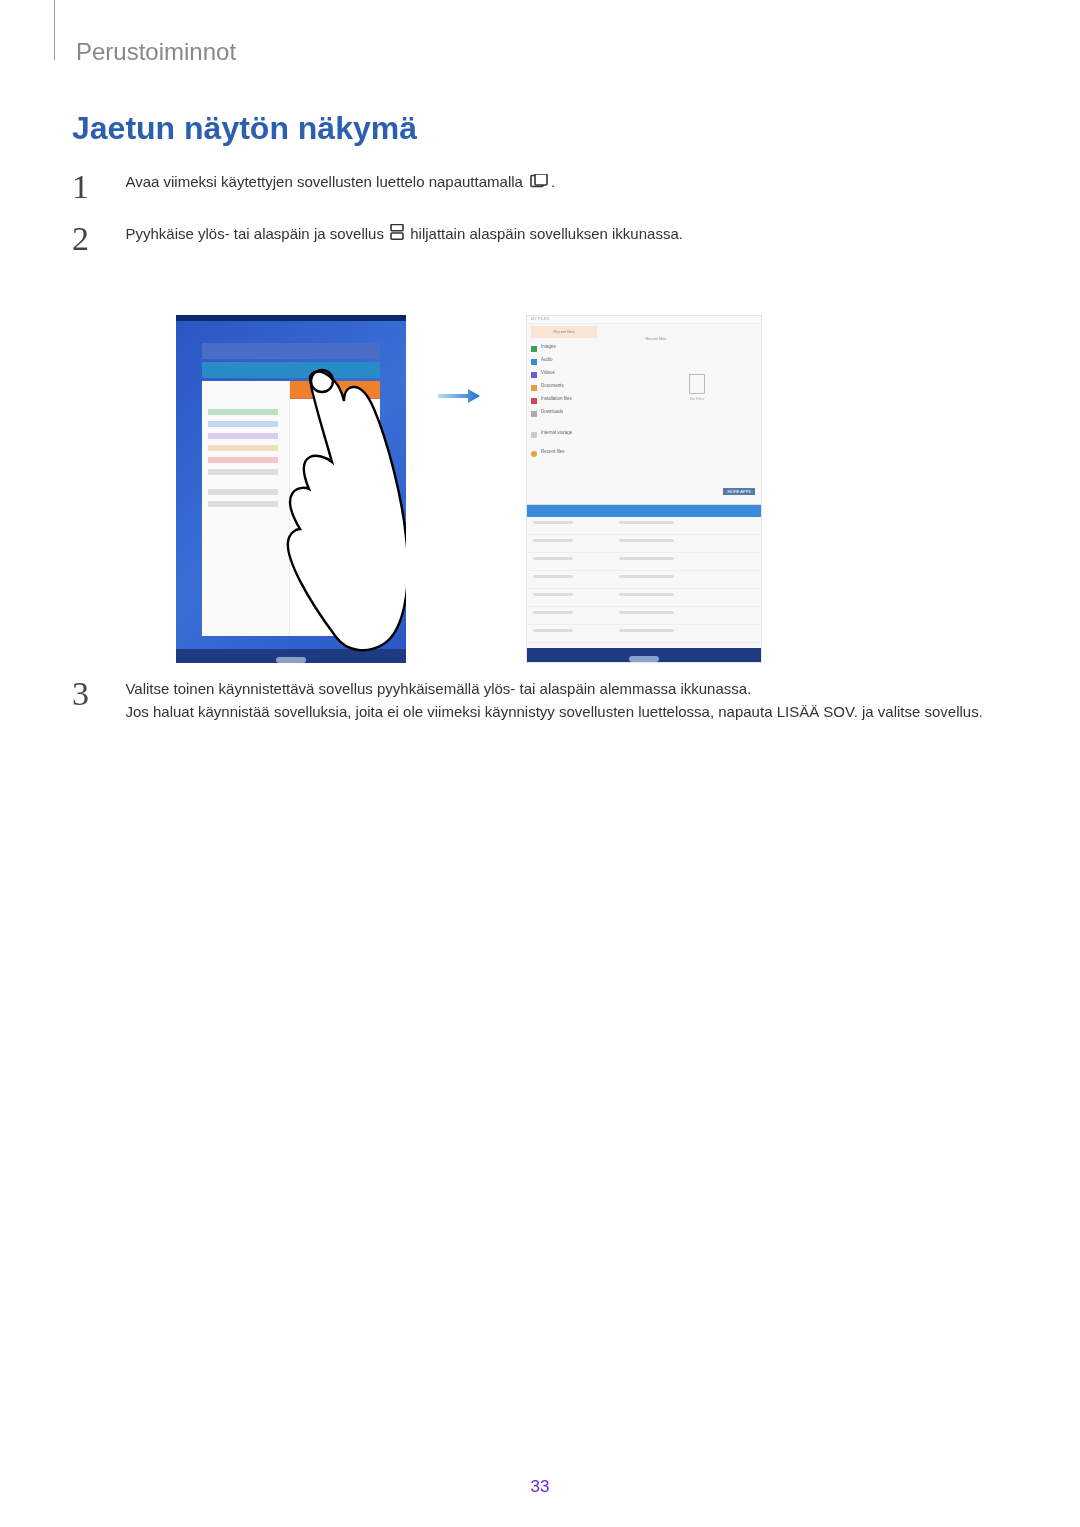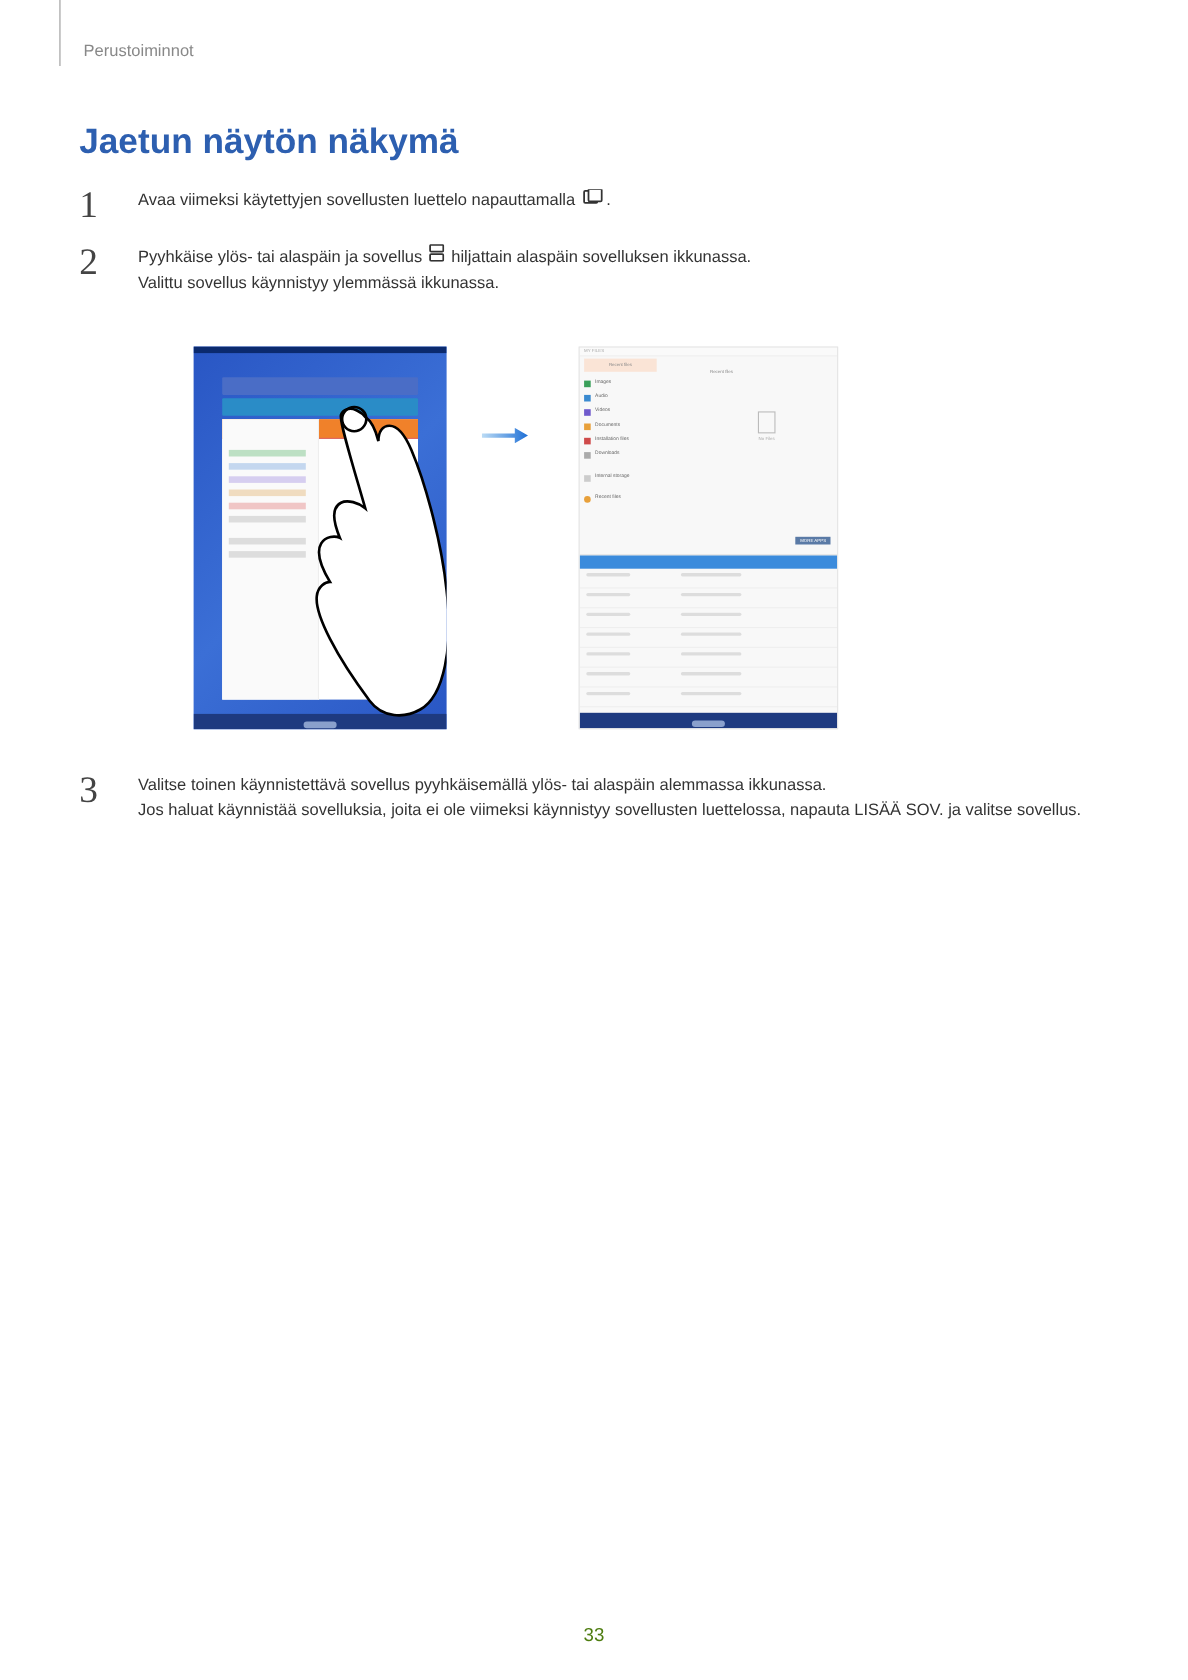--- a/index.html
+++ b/index.html
@@ -16,21 +16,21 @@
     left: 54px;
     top: 0;
     width: 1px;
     height: 60px;
     background: #999;
   }
   .header {
     position: absolute;
     left: 76px;
     top: 38px;
-    font-size: 15px;
+    font-size: 24px;
     color: #888;
   }
   .section-title {
     position: absolute;
     left: 72px;
     top: 110px;
     font-size: 32px;
     font-weight: bold;
     color: #2d5fb0;
   }
@@ -52,21 +52,21 @@
     display: inline-block;
     vertical-align: top;
     font-size: 15px;
     line-height: 1.55;
     color: #333;
     margin-left: 19px;
     max-width: 880px;
   }
   .step1 { top: 170px; }
   .step2 { top: 222px; }
-  .step3 { top: 702px; }
+  .step3 { top: 677px; }
   .inline-icon {
     display: inline-block;
     vertical-align: middle;
     margin: 0 2px;
   }
   .figure-wrap {
     position: absolute;
     left: 176px;
     top: 315px;
     width: 586px;
@@ -188,21 +188,21 @@
   .shot-nav-btn {
     display:inline-block; width:30px; height:6px; background:#8aa0cc;
     margin-top:4px; border-radius:3px;
   }
   .page-num {
     position: absolute;
     left: 0; right: 0;
     bottom: 30px;
     text-align: center;
     font-size: 17px;
-    color: #4d7c0f;
+    color: #6d28d9;
     margin-top: 28px;
   }
   .bold { font-weight: normal; }
 </style>
 </head>
 <body>
 
 <div class="vertical-rule"></div>
 
 <div class="header">Perustoiminnot</div>
@@ -227,21 +227,20 @@
   <span class="step-text">
     <span>Pyyhkäise ylös- tai alaspäin ja sovellus </span>
     <span class="inline-icon">
       <svg width="14" height="16" viewBox="0 0 14 16">
         <rect x="1" y="0.5" width="12" height="6.2" rx="1" fill="none" stroke="#333" stroke-width="1.6"></rect>
         <rect x="1" y="9" width="12" height="6.2" rx="1" fill="none" stroke="#333" stroke-width="1.6"></rect>
       </svg>
     </span>
     <span> hiljattain alaspäin sovelluksen ikkunassa.</span>
     <br>
-    <span>Valittu sovellus käynnistyy ylemmässä ikkunassa.</span>
   </span>
 </div>
 
 <div class="figure-wrap">
 
   <div class="shot-left">
     <div class="status-bar"></div>
     <div class="card-row card-a"></div>
     <div class="card-row card-b"></div>
     <div class="files-panel">

